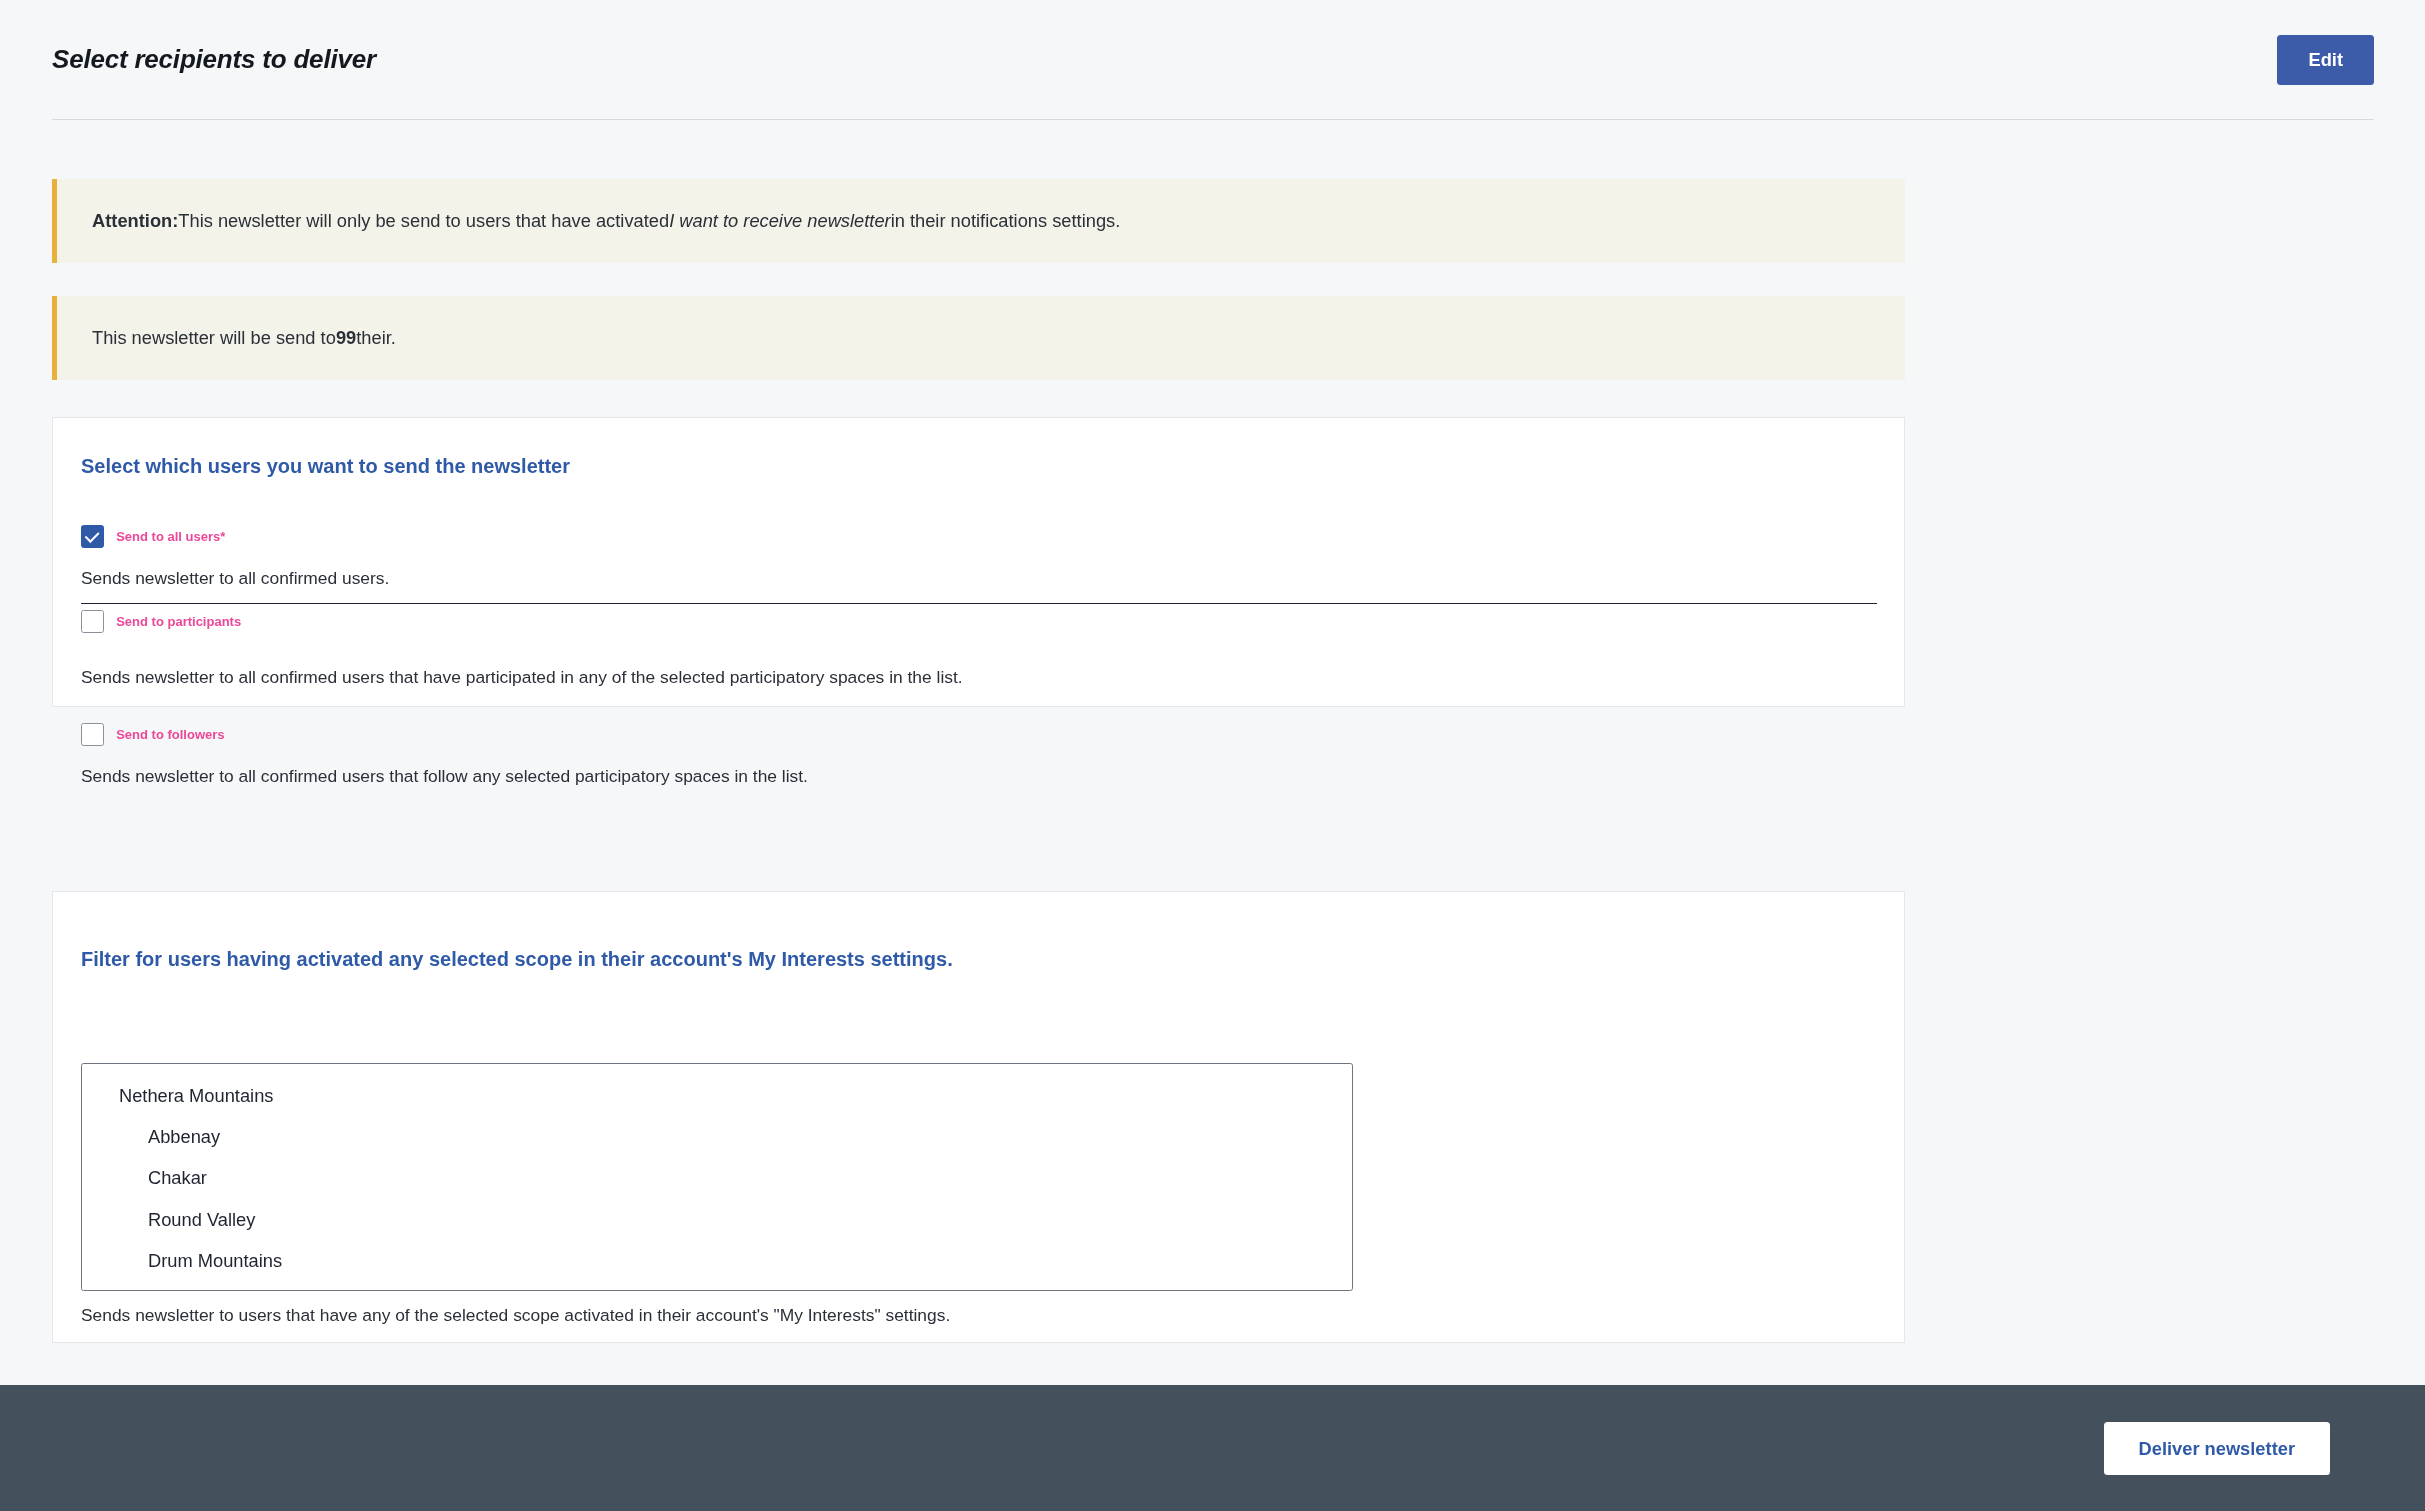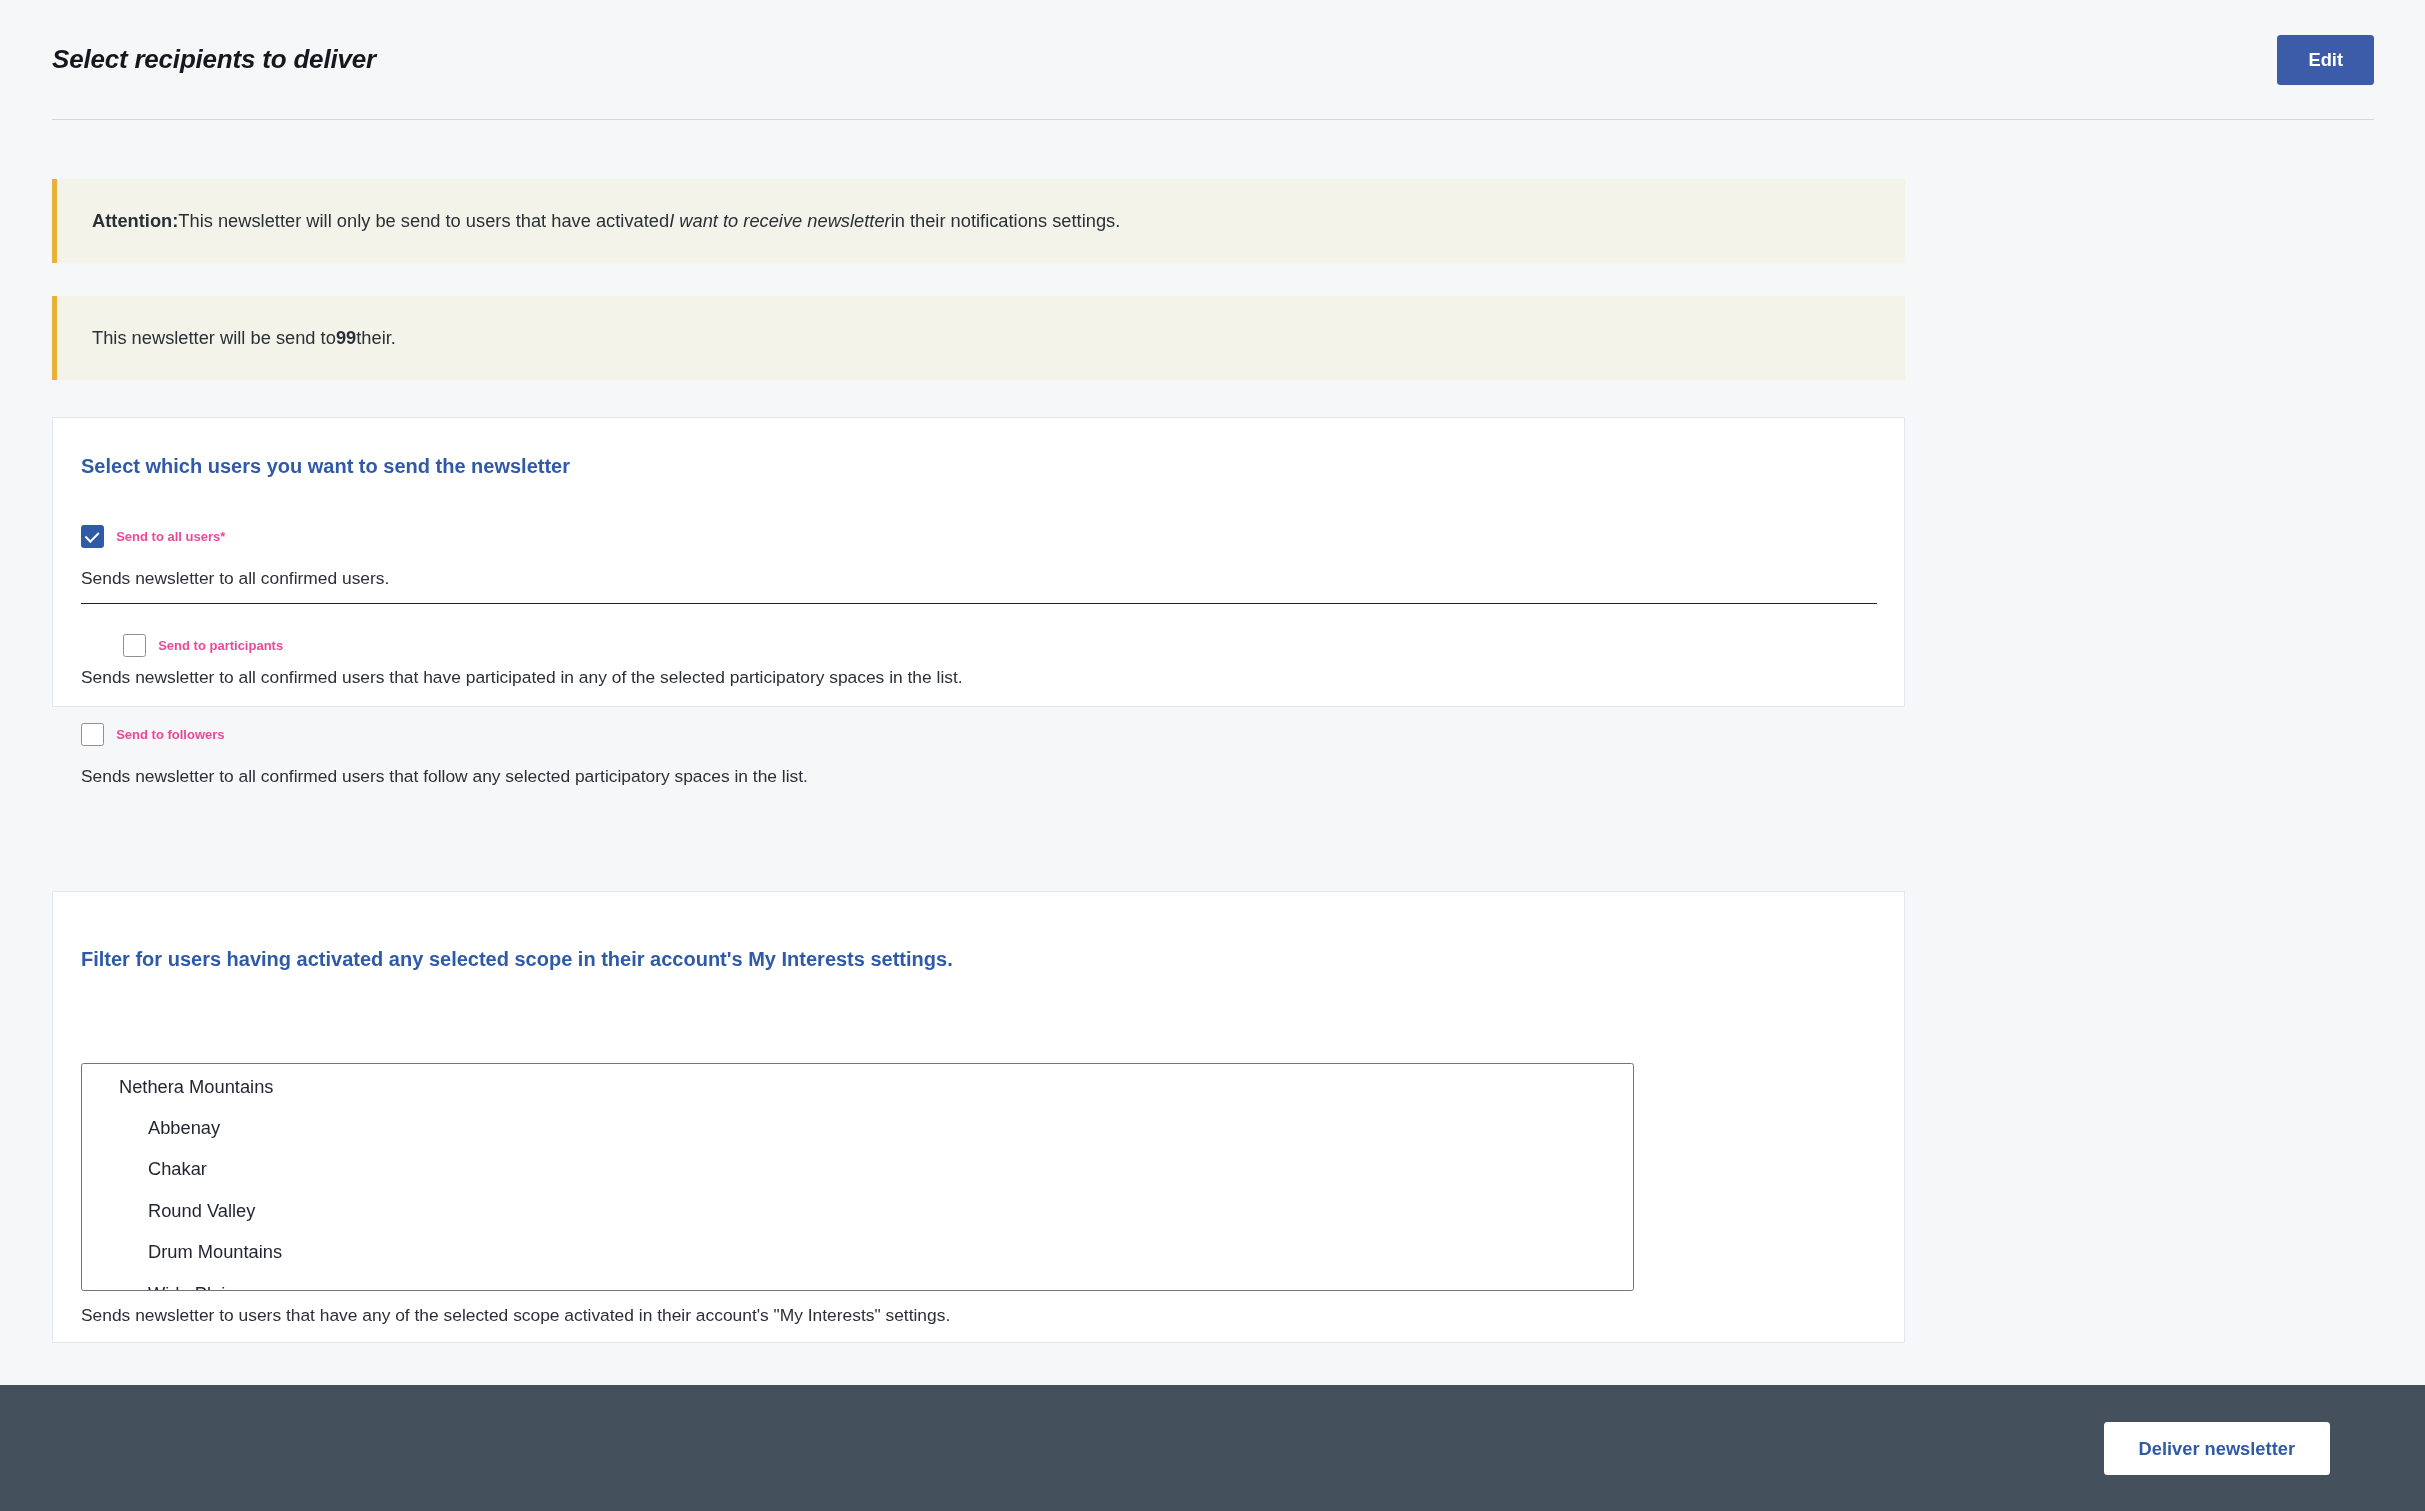--- a/index.html
+++ b/index.html
@@ -152,26 +152,26 @@
     position: absolute;
     left: 28px; top: 136px;
     font-size: 16.6px;
     font-weight: bold;
     color: #1f2430;
     margin-top: 37px;
   }
   .scope-list {
     position: absolute;
     left: 28px; top: 171px;
-    width: 1553px; height: 228px;
+    width: 1272px; height: 228px;
     background: #ffffff;
     border: 0.9px solid #6f757e;
     border-radius: 2.6px;
     overflow: hidden;
-    padding-top: 2px;
+    padding-top: 11px;
     cursor: pointer;
   }
   .scope-item {
     font-size: 18.3px;
     color: #1f2430;
     padding: 1.7px 0 1.7px 37px;
     line-height: 38px;
     white-space: nowrap;
   }
   .scope-item.child { padding-left: 66px; }
@@ -233,21 +233,21 @@
   <div class="card card-users">
     <div class="card-heading">Select which users you want to send the newsletter</div>
 
     <div class="opt" style="top:107px;">
       <span class="checkbox checked"></span>
       <span class="opt-label">Send to all users*</span>
     </div>
     <div class="opt-help" style="top:150px;">Sends newsletter to all confirmed users.</div>
     <div class="divider" style="top:185px;"></div>
 
-    <div class="opt" style="top:216px;margin-left:42px;">
+    <div class="opt" style="top:192px;">
       <span class="checkbox"></span>
       <span class="opt-label">Send to participants</span>
     </div>
     <div class="opt-help" style="top:249px;">Sends newsletter to all confirmed users that have participated in any of the selected participatory spaces in the list.</div>
 
     <div class="opt" style="top:305px;">
       <span class="checkbox"></span>
       <span class="opt-label">Send to followers</span>
     </div>
     <div class="opt-help" style="top:348px;">Sends newsletter to all confirmed users that follow any selected participatory spaces in the list.</div>

